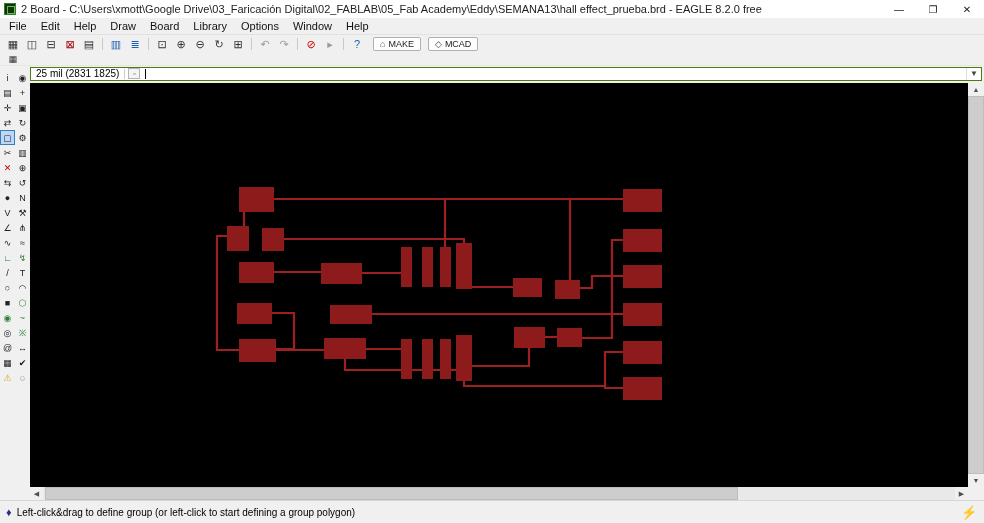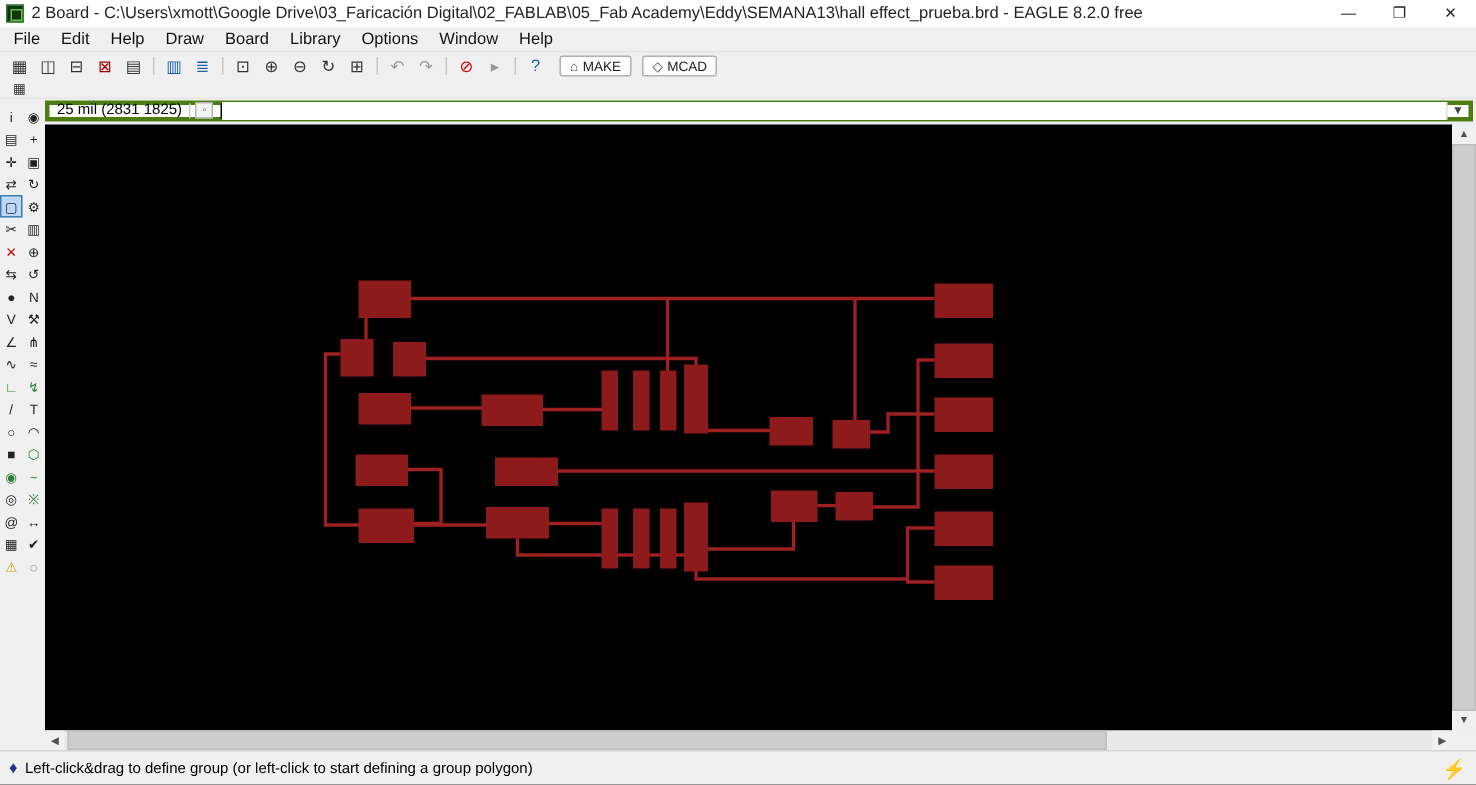--- a/index.html
+++ b/index.html
@@ -34,21 +34,21 @@
   
   .lower { position: relative; height: 434px; background: #f0f0f0; }
 
   
   .palette { position: absolute; left: 0; top: 0; bottom: 0; width: 30px; background: #f0f0f0; padding-top: 4px; display: grid; grid-template-columns: 15px 15px; align-content: start; }
   .pal-cell { width: 15px; height: 15px; display: flex; align-items: center; justify-content: center; font-size: 9px; color: #222; border: 1px solid transparent; }
   .pal-cell.active { background: #bcd7f7; border: 1px solid #3c7fb1; }
 
   
   .cmdrow { margin-left: 30px; height: 15px; display: flex; align-items: center; padding-right: 2px; }
-  .cmdfield { flex: 1; height: 14px; background: #ffffff; border: 3px solid #4d7c0f; display: flex; align-items: center; }
+  .cmdfield { flex: 1; height: 14px; background: #ffffff; border: 1px solid #4d7c0f; display: flex; align-items: center; }
   .coord-text { padding: 0 5px; font-size: 10px; color: #000; white-space: nowrap; }
   .coord-div { width: 1px; height: 10px; background: #cccccc; }
   .mark-btn { width: 12px; height: 11px; border: 1px solid #b5b5b5; background:#f4f4f4; margin: 0 3px; display:flex; align-items:center; justify-content:center; font-size:7px; color:#555; }
   .cmd-caret { width: 1px; height: 10px; background: #000; margin-left: 2px; }
   .cmd-input { flex: 1; border: none; outline: none; height: 12px; font-family: "Liberation Mono", monospace; font-size: 10px; }
   .combo-arrow { width: 15px; height: 12px; display: flex; align-items: center; justify-content: center; font-size: 8px; color: #444; border-left: 1px solid #dddddd; }
 
   
   .canvaswrap { position: absolute; left: 30px; top: 17px; right: 16px; bottom: 13px; background: #000000; }
   .canvaswrap svg { width: 100%; height: 100%; display: block; }

